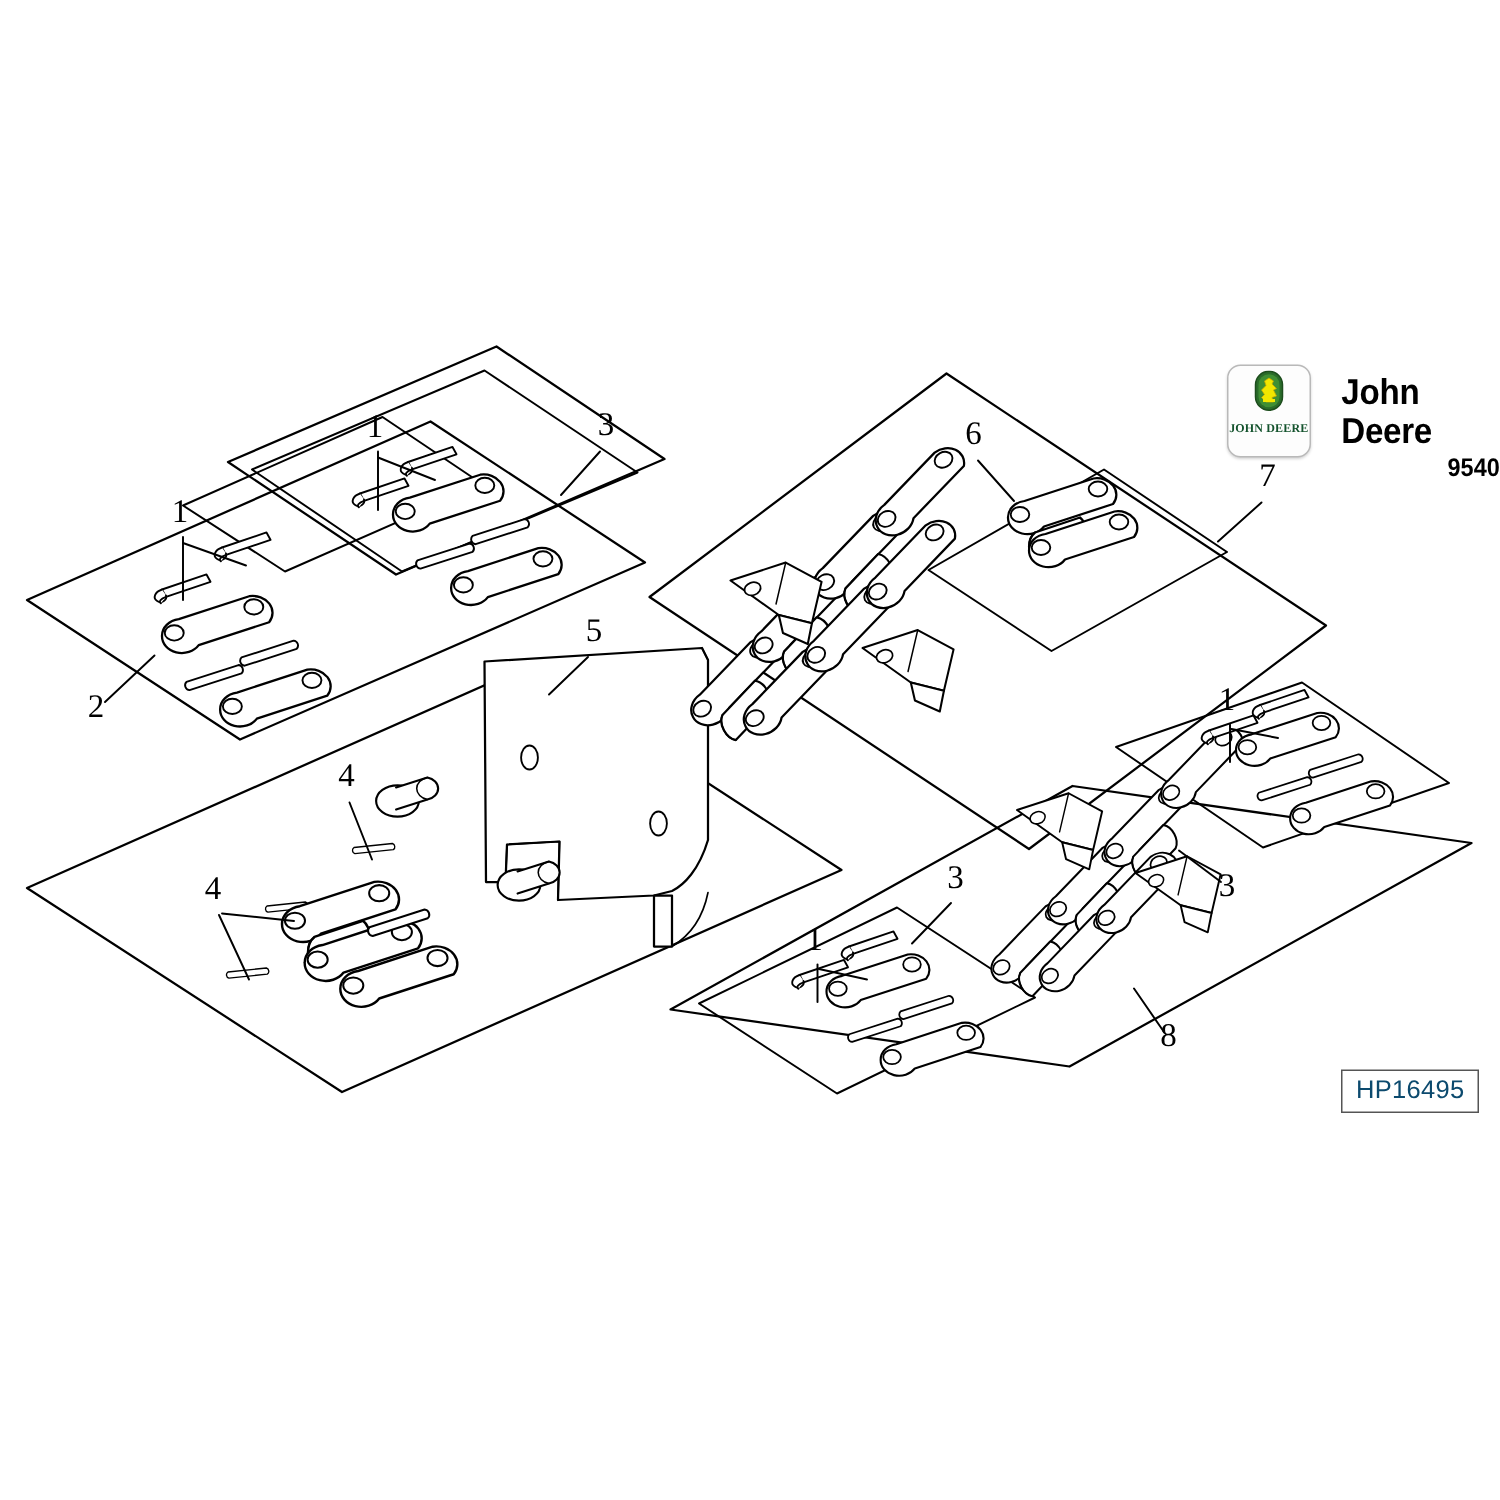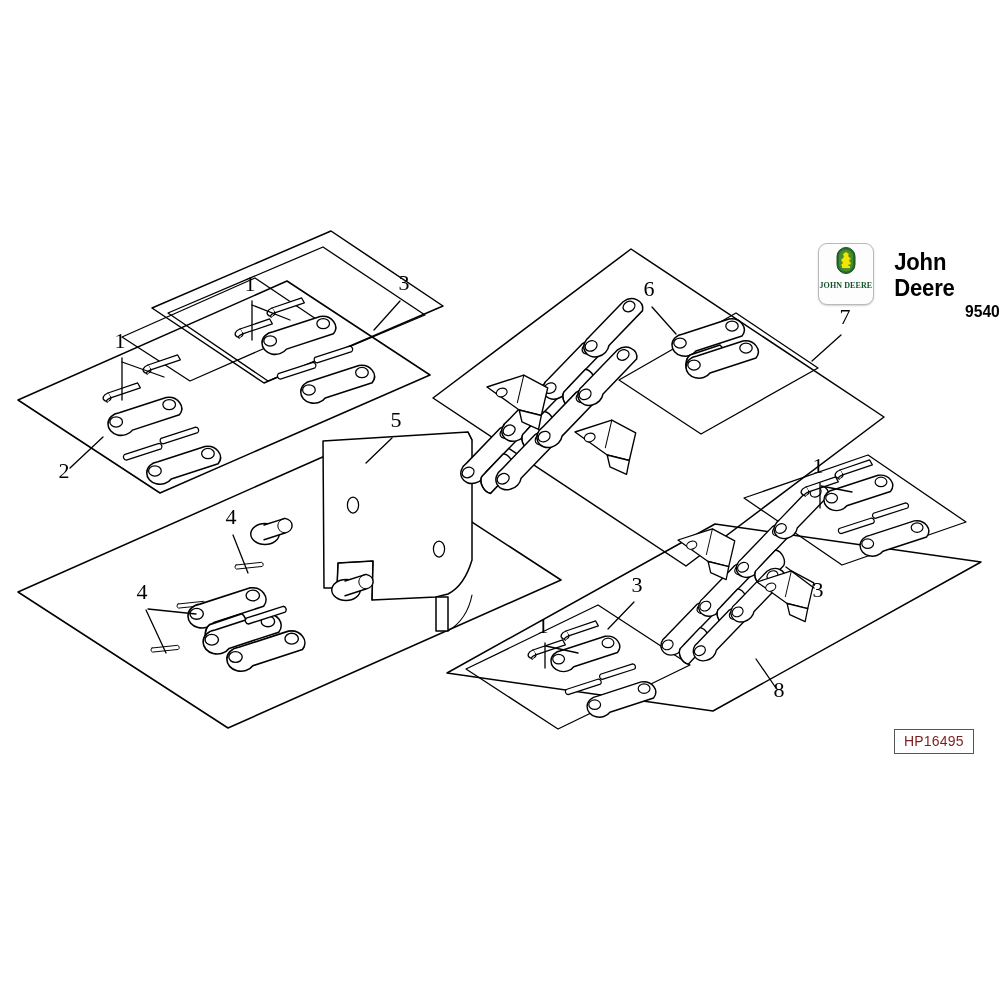--- a/index.html
+++ b/index.html
@@ -21,22 +21,22 @@
               align-items:flex-end;padding-top:6px;}
   .brand-name{font-family:"Liberation Sans",sans-serif;font-weight:bold;
               font-size:24px;color:#000;letter-spacing:-.2px;line-height:26px;
               transform:scaleX(.92);transform-origin:right center;}
   .brand-model{font-family:"Liberation Sans",sans-serif;font-weight:bold;
                font-size:17px;color:#000;line-height:19px;margin-top:1px;
                transform:scaleX(.92);transform-origin:right center;}
 
   .partnum{position:absolute;border:1px solid #555;background:#fff;
            padding:3px 9px 4px 9px;
-           font-family:"Liberation Sans",sans-serif;font-size:14px;
-           color:#7f1d1d;letter-spacing:.2px;margin-top:16px;}
+           font-family:"Liberation Sans",sans-serif;font-size:17px;
+           color:#0c4a6e;letter-spacing:.2px;}
   .cal{font-family:"Liberation Serif",serif;font-size:22px;fill:#000;}
 </style>
 </head>
 <body>
 
 <div id="stage">
 
   <svg id="art" viewBox="0 0 1000 1000">
     <defs>
       <style>

